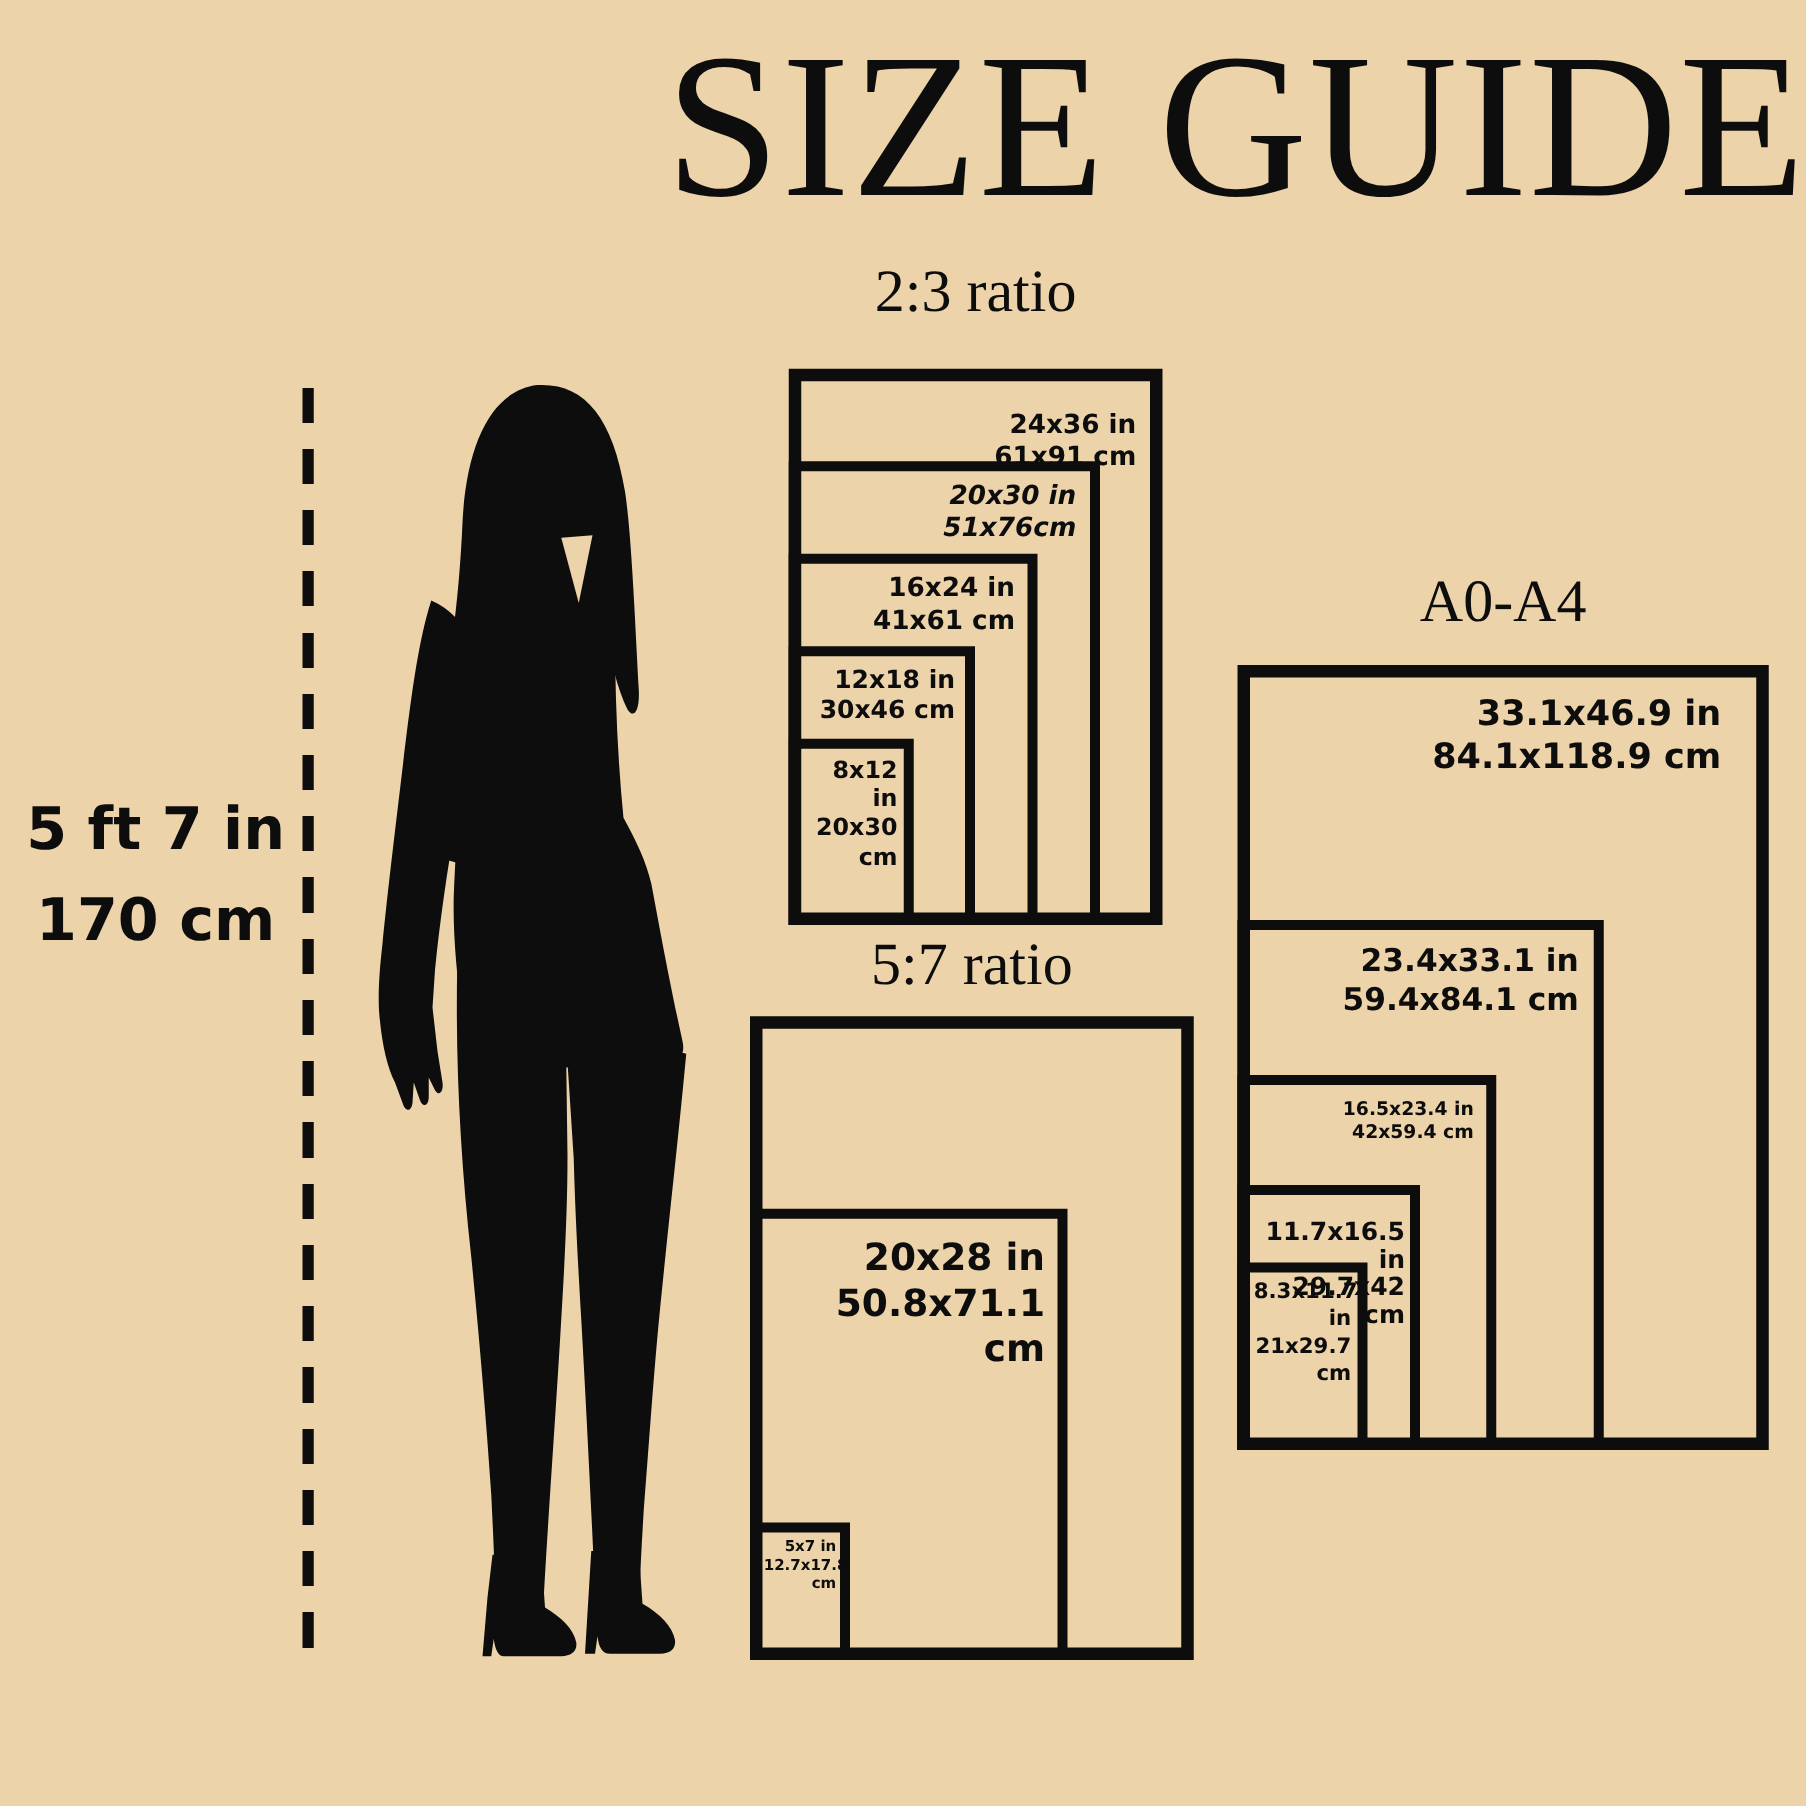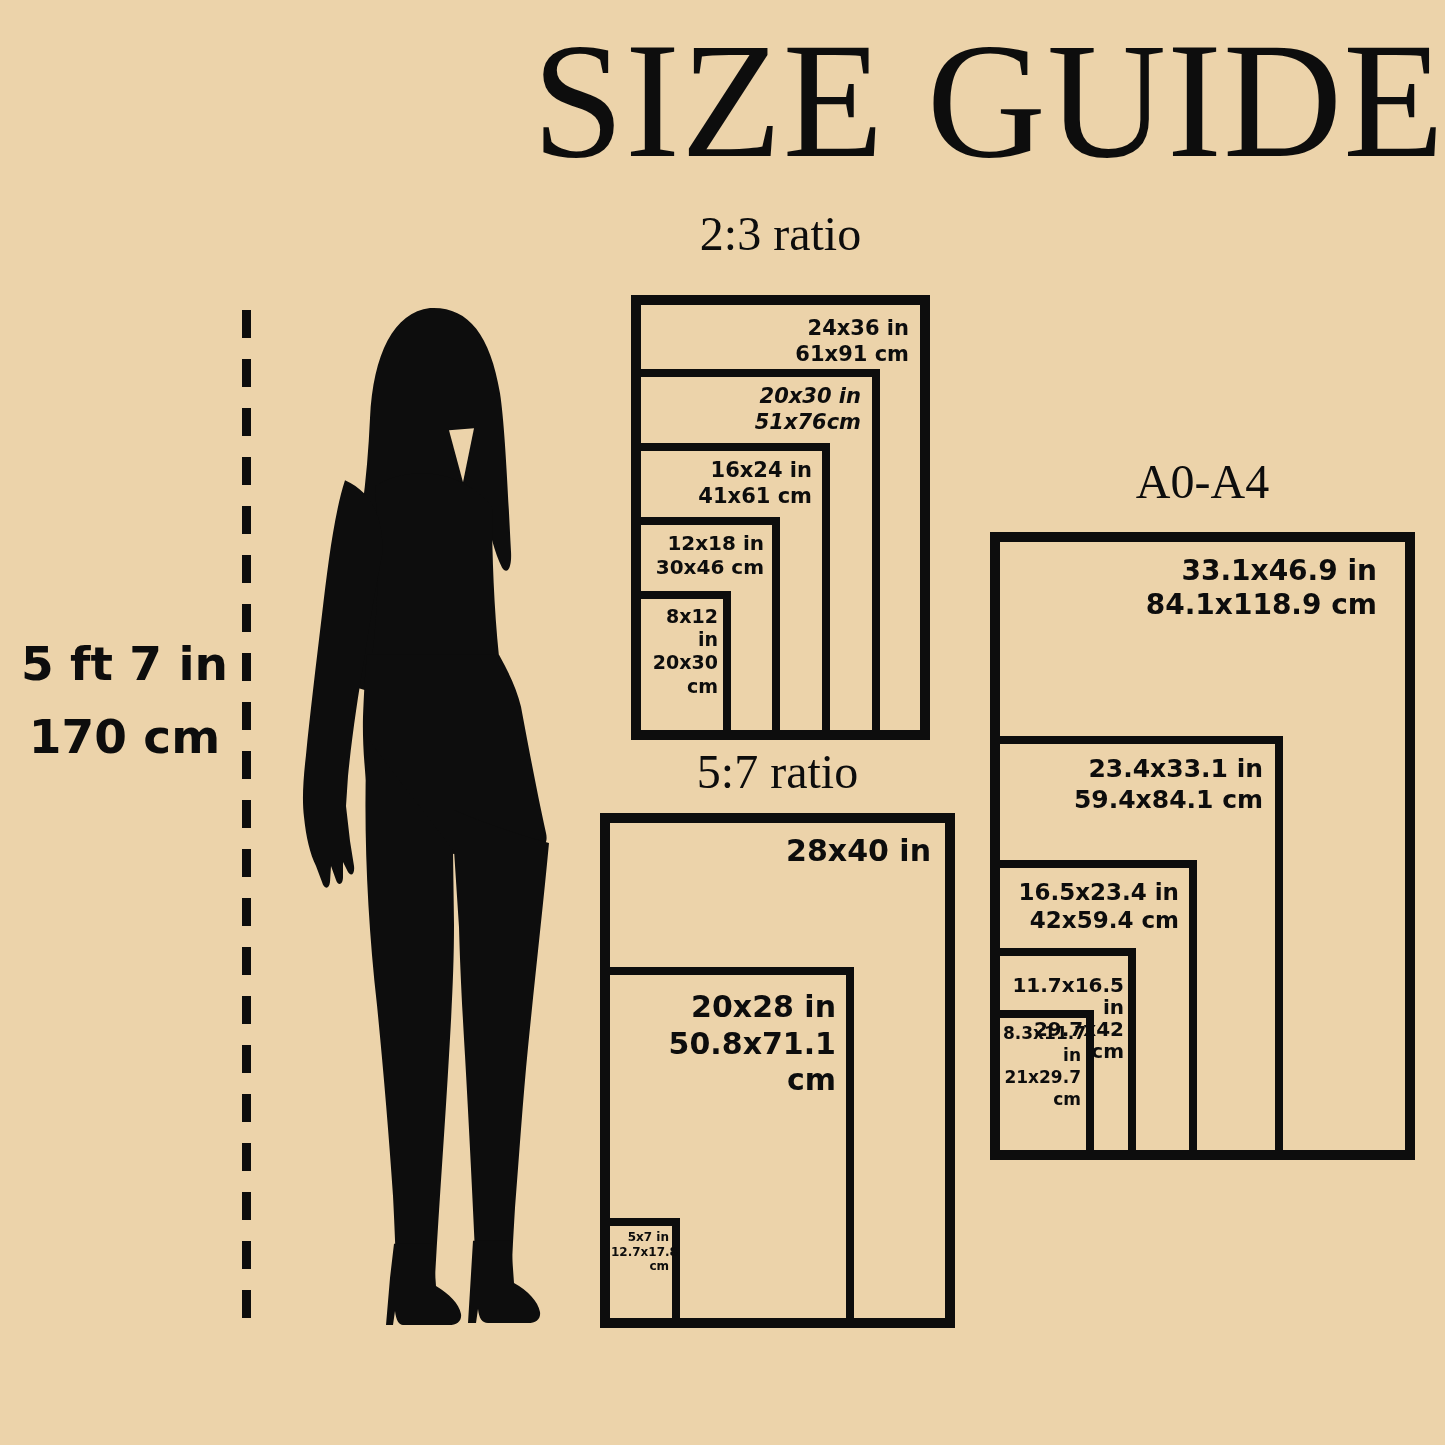--- a/index.html
+++ b/index.html
@@ -101,21 +101,21 @@
       <path d="M190,935 L228,935 L231,977 C245,985 255,995 257,1006 C258,1013 253,1017 245,1017
                L205,1017 C199,1017 196,1012 195,1003 L193,1017 L185,1017 L188,968 Z"></path>
     </g>
 
     <path d="M166,126 L191,124 L180,178 Z" fill="var(--bg)"></path>
   </svg>
 
   <div class="group-heading" style="left:631px;top:210px;width:299px;">2:3 ratio</div>
 
   <div class="size-box outer" style="left:631px;top:295px;width:299px;height:445px;">
-    <div class="size-label" style="font-size:21px;padding:11px 11px;">
+    <div class="size-label" style="font-size:21px;padding:22px 11px;">
       <span>24x36 in</span>
       <span>61x91 cm</span>
     </div>
   </div>
   <div class="size-box" style="left:631px;top:369px;width:249px;height:371px;font-style:italic;">
     <div class="size-label" style="font-size:21px;padding:7px 11px;">
       <span>20x30 in</span>
       <span>51x76cm</span>
     </div>
   </div>
@@ -135,21 +135,20 @@
     <div class="size-label" style="font-size:19px;padding:6px 5px;">
       <span>8x12 in</span>
       <span>20x30 cm</span>
     </div>
   </div>
 
   <div class="group-heading" style="left:600px;top:748px;width:355px;">5:7 ratio</div>
 
   <div class="size-box outer" style="left:600px;top:813px;width:355px;height:515px;">
     <div class="size-label" style="font-size:30px;padding:10px 14px;">
-      <span>28x40 in</span>
     </div>
   </div>
   <div class="size-box" style="left:600px;top:967px;width:254px;height:361px;">
     <div class="size-label" style="font-size:30px;padding:14px 10px;">
       <span>20x28 in</span>
       <span>50.8x71.1 cm</span>
     </div>
   </div>
   <div class="size-box" style="left:600px;top:1218px;width:80px;height:110px;">
     <div class="size-label" style="font-size:12px;padding:4px 3px;">
@@ -166,21 +165,21 @@
       <span>84.1x118.9 cm</span>
     </div>
   </div>
   <div class="size-box" style="left:990px;top:736px;width:293px;height:424px;">
     <div class="size-label" style="font-size:25px;padding:10px 12px;">
       <span>23.4x33.1 in</span>
       <span>59.4x84.1 cm</span>
     </div>
   </div>
   <div class="size-box" style="left:990px;top:860px;width:207px;height:300px;">
-    <div class="size-label" style="font-size:23px;padding:10px 10px;">
+    <div class="size-label" style="font-size:15px;padding:10px 10px;">
       <span>16.5x23.4 in</span>
       <span>42x59.4 cm</span>
     </div>
   </div>
   <div class="size-box" style="left:990px;top:948px;width:146px;height:212px;">
     <div class="size-label" style="font-size:20px;padding:18px 4px;line-height:1.1;">
       <span>11.7x16.5 in</span>
       <span>29.7x42 cm</span>
     </div>
   </div>

